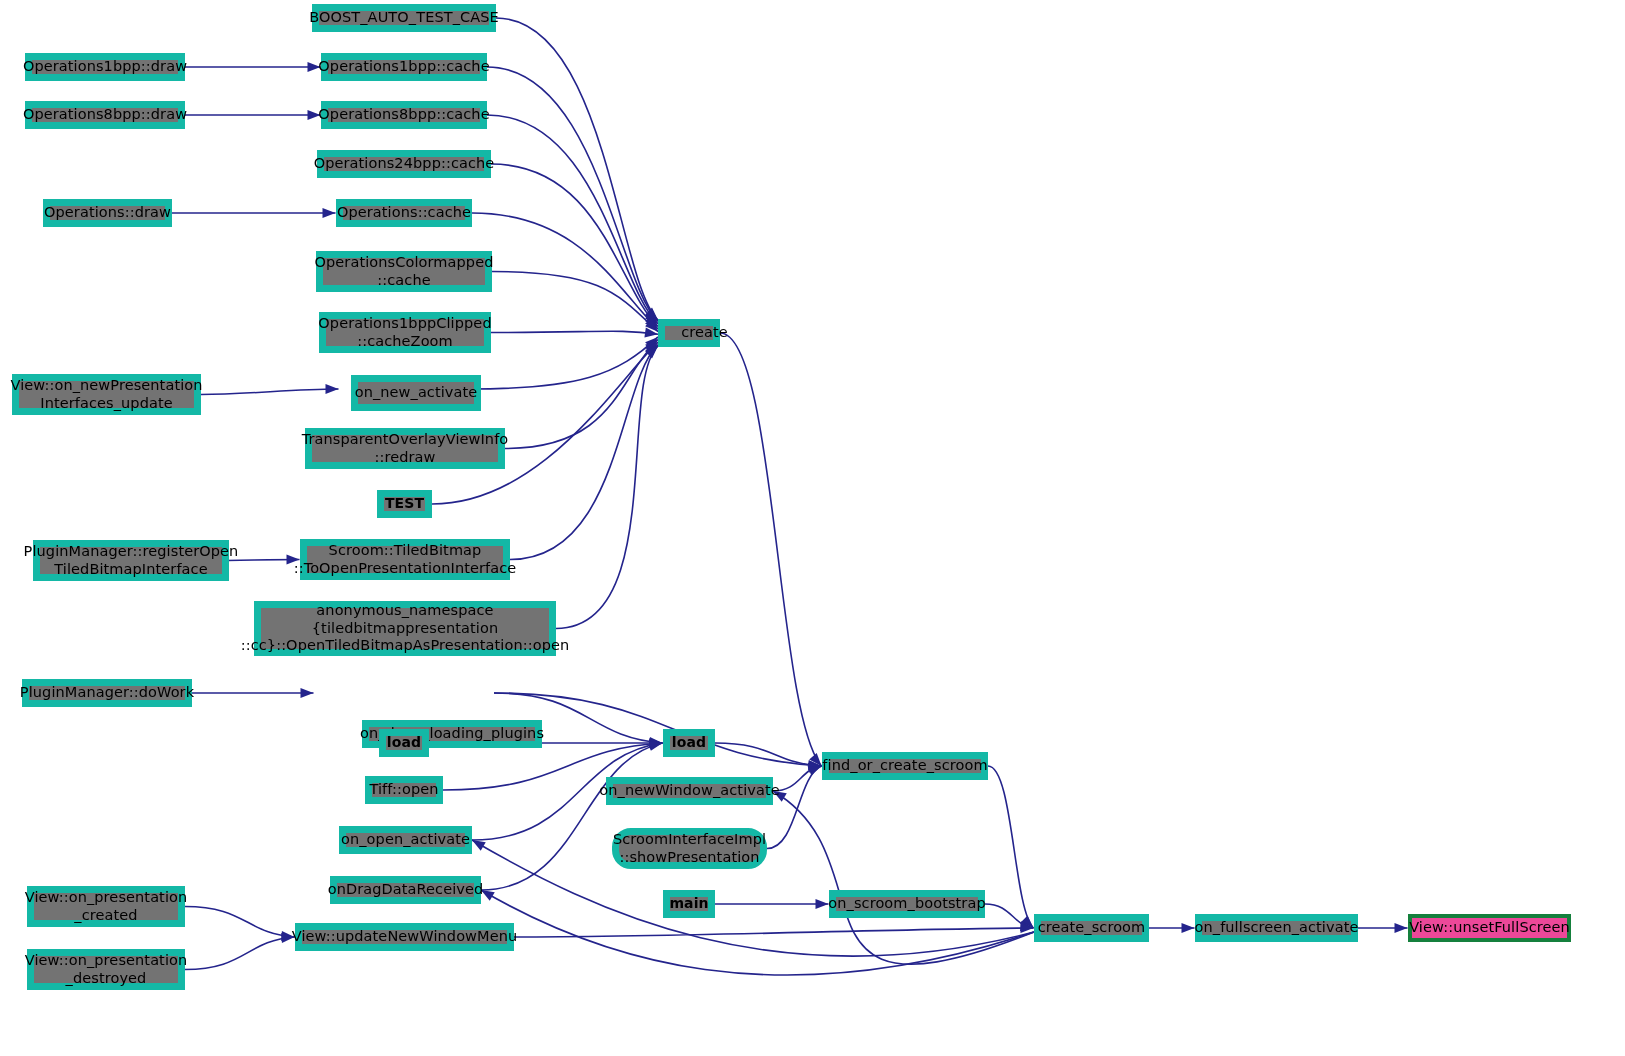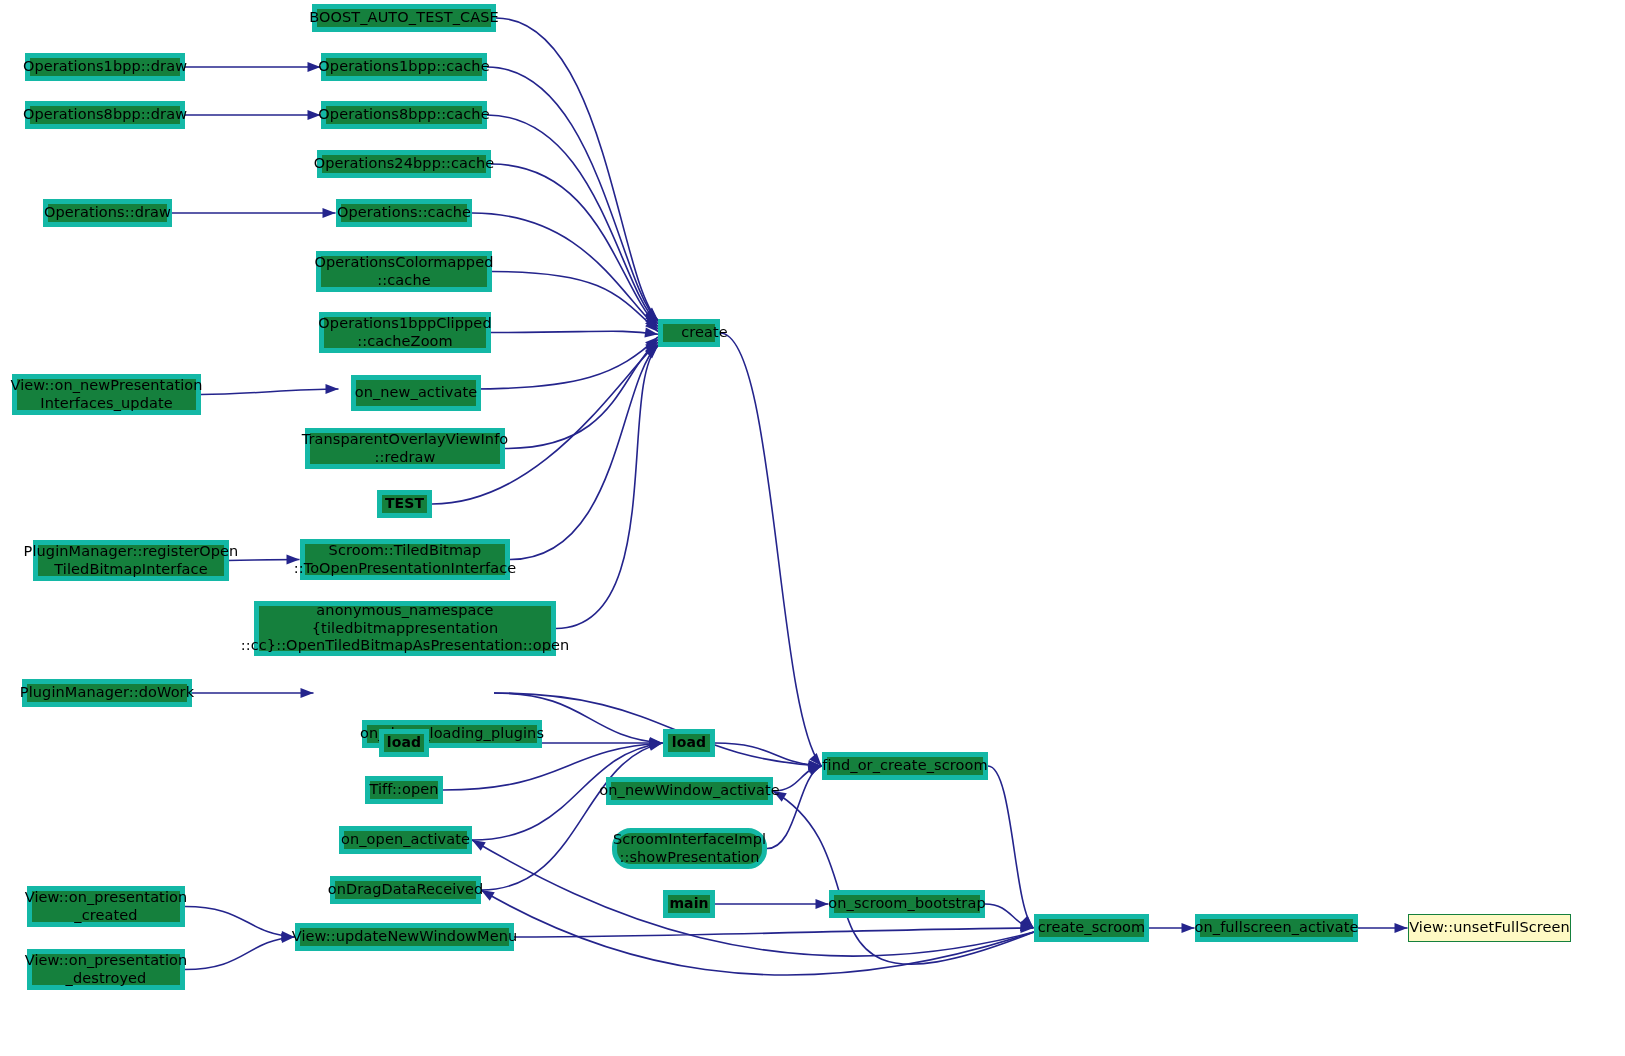--- a/index.html
+++ b/index.html
@@ -7,36 +7,36 @@
     position:relative;
     width:1625px;height:1056px;
     background:#ffffff;
     font-family:"DejaVu Sans","Liberation Sans",sans-serif;
     overflow:hidden;
   }
   #edges{position:absolute;left:0;top:0;width:1625px;height:1056px;}
   .node{
     position:absolute;
     box-sizing:border-box;
-    border:5px solid #14b8a6;
-    background:#15803d;
+    border:7px solid #14b8a6;
+    background:#737373;
     color:#000000;
     display:flex;
     align-items:center;
     justify-content:center;
     text-align:center;
     line-height:1.22;
     white-space:pre-line;
     font-size:14.5px;
     letter-spacing:0.1px;
     padding:0 4px;
   }
   .node.hl{
-    background:#fef9c3;
-    border:1px solid #15803d;
+    background:#ec4899;
+    border:4px solid #15803d;
   }
   .node.small{font-size:14px;font-weight:bold;}
 </style>
 </head>
 <body>
 
 <div id="canvas">
   <svg id="edges" viewBox="0 0 1625 1056" xmlns="http://www.w3.org/2000/svg">
       <path d="M 185 67 C 232.6 67, 273.4 67, 320.5 67" fill="none" stroke="#24248c" stroke-width="1.6"></path>
       <polygon points="320.5,67 307.5,72 307.5,62" fill="#24248c"></polygon>

